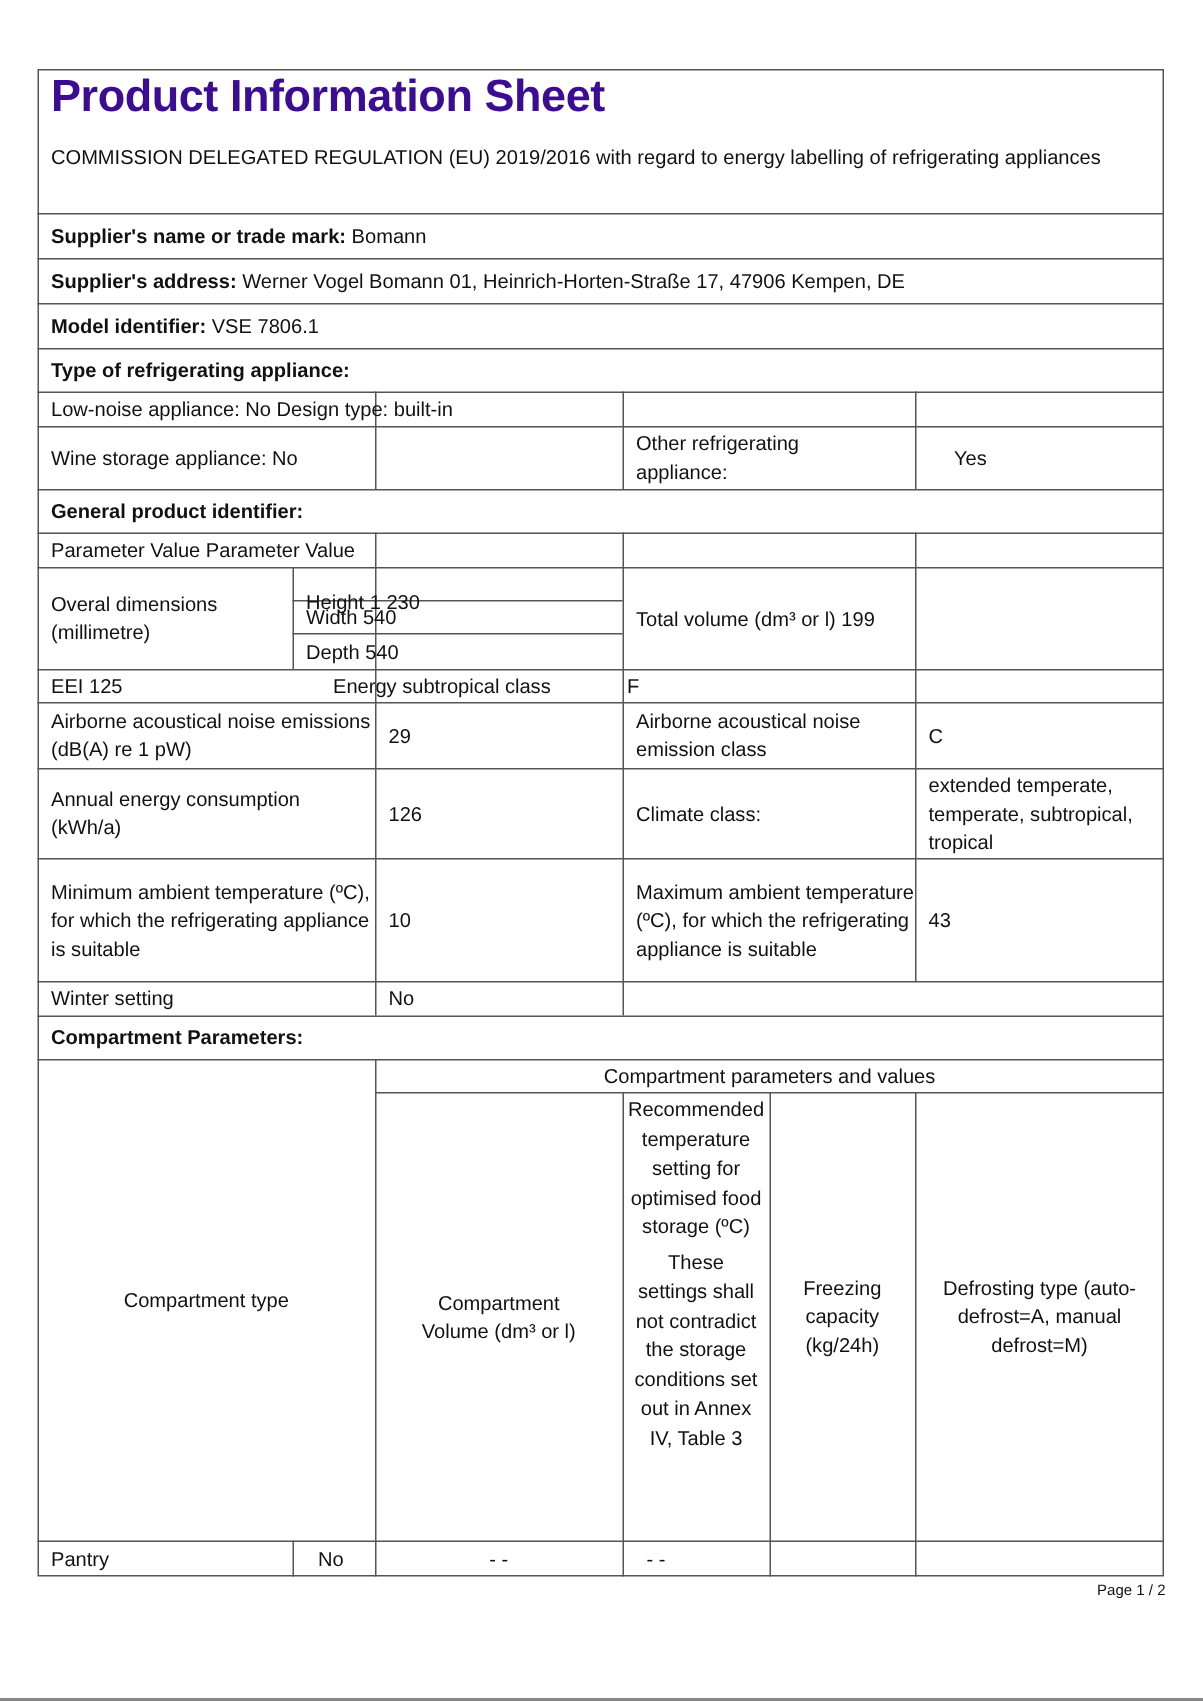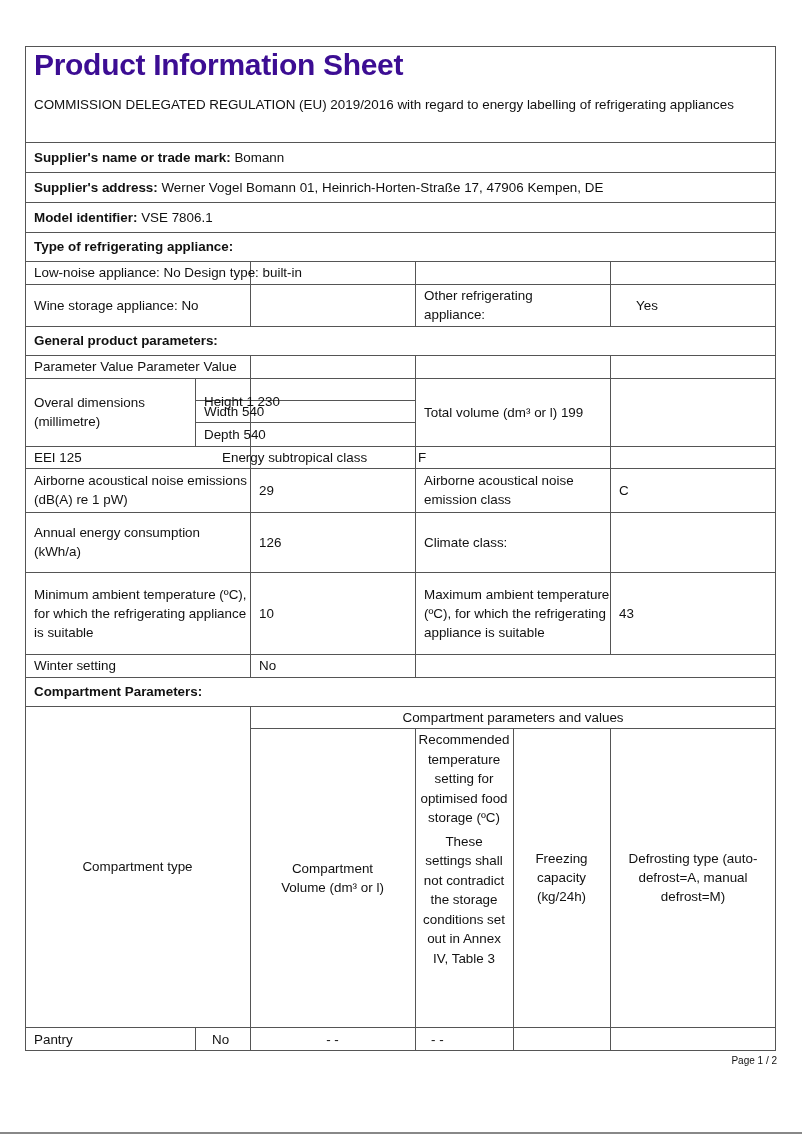--- a/index.html
+++ b/index.html
@@ -84,41 +84,42 @@
     <span class="b">Model identifier:</span>
       <span style="white-space:pre"> VSE 7806.1</span>
   </div>
   <div class="cell b" style="left:0;top:186px;width:751px;height:29px;">Type of refrigerating appliance:</div>
 
   <div class="cell" style="left:0;top:215px;width:420px;height:23px;white-space:nowrap;">Low-noise appliance: No Design type: built-in</div>
   <div class="cell" style="left:0;top:238px;width:225px;height:42px;">Wine storage appliance: No</div>
   <div class="cell" style="left:390px;top:238px;width:150px;height:42px;">Other refrigerating appliance:</div>
   <div class="cell" style="left:585px;top:238px;width:166px;height:42px;padding-left:26px;">Yes</div>
 
-  <div class="cell b" style="left:0;top:280px;width:751px;height:29px;">General product parameters:</div>
+  <div class="cell b" style="left:0;top:280px;width:751px;height:29px;">General product identifier:</div>
   <div class="cell" style="left:0;top:309px;width:300px;height:23px;white-space:nowrap;">Parameter Value Parameter Value</div>
 
   <div class="cell" style="left:0;top:332px;width:170px;height:68px;">Overal dimensions (millimetre)</div>
   <div class="cell" style="left:170px;top:344px;width:220px;height:22px;">Height 1 230</div>
   <div class="cell" style="left:170px;top:354px;width:220px;height:22px;">Width 540</div>
   <div class="cell" style="left:170px;top:376px;width:220px;height:24px;">Depth 540</div>
   <div class="cell" style="left:390px;top:332px;width:195px;height:68px;white-space:nowrap;">Total volume (dm³ or l) 199</div>
 
   <div class="cell" style="left:0;top:400px;width:170px;height:22px;">EEI 125</div>
   <div class="cell" style="left:188px;top:400px;width:200px;height:22px;white-space:nowrap;">Energy subtropical class</div>
   <div class="cell" style="left:384px;top:400px;width:100px;height:22px;">F</div>
 
   <div class="cell" style="left:0;top:422px;width:225px;height:44px;">Airborne acoustical noise emissions (dB(A) re 1 pW)</div>
   <div class="cell" style="left:225px;top:422px;width:165px;height:44px;">29</div>
   <div class="cell" style="left:390px;top:422px;width:195px;height:44px;">Airborne acoustical noise emission class</div>
   <div class="cell" style="left:585px;top:422px;width:166px;height:44px;">C</div>
 
   <div class="cell" style="left:0;top:466px;width:225px;height:60px;">Annual energy consumption (kWh/a)</div>
   <div class="cell" style="left:225px;top:466px;width:165px;height:60px;">126</div>
   <div class="cell" style="left:390px;top:466px;width:195px;height:60px;">Climate class:</div>
+  <div class="cell" style="left:585px;top:466px;width:166px;height:60px;">extended temperate, temperate, subtropical, tropical</div>
 
   <div class="cell" style="left:0;top:526px;width:225px;height:82px;">Minimum ambient temperature (ºC), for which the refrigerating appliance is suitable</div>
   <div class="cell" style="left:225px;top:526px;width:165px;height:82px;">10</div>
   <div class="cell" style="left:390px;top:526px;width:195px;height:82px;">Maximum ambient temperature (ºC), for which the refrigerating appliance is suitable</div>
   <div class="cell" style="left:585px;top:526px;width:166px;height:82px;">43</div>
 
   <div class="cell" style="left:0;top:608px;width:225px;height:23px;">Winter setting</div>
   <div class="cell" style="left:225px;top:608px;width:165px;height:23px;">No</div>
 
   <div class="cell b" style="left:0;top:631px;width:751px;height:29px;">Compartment Parameters:</div>

